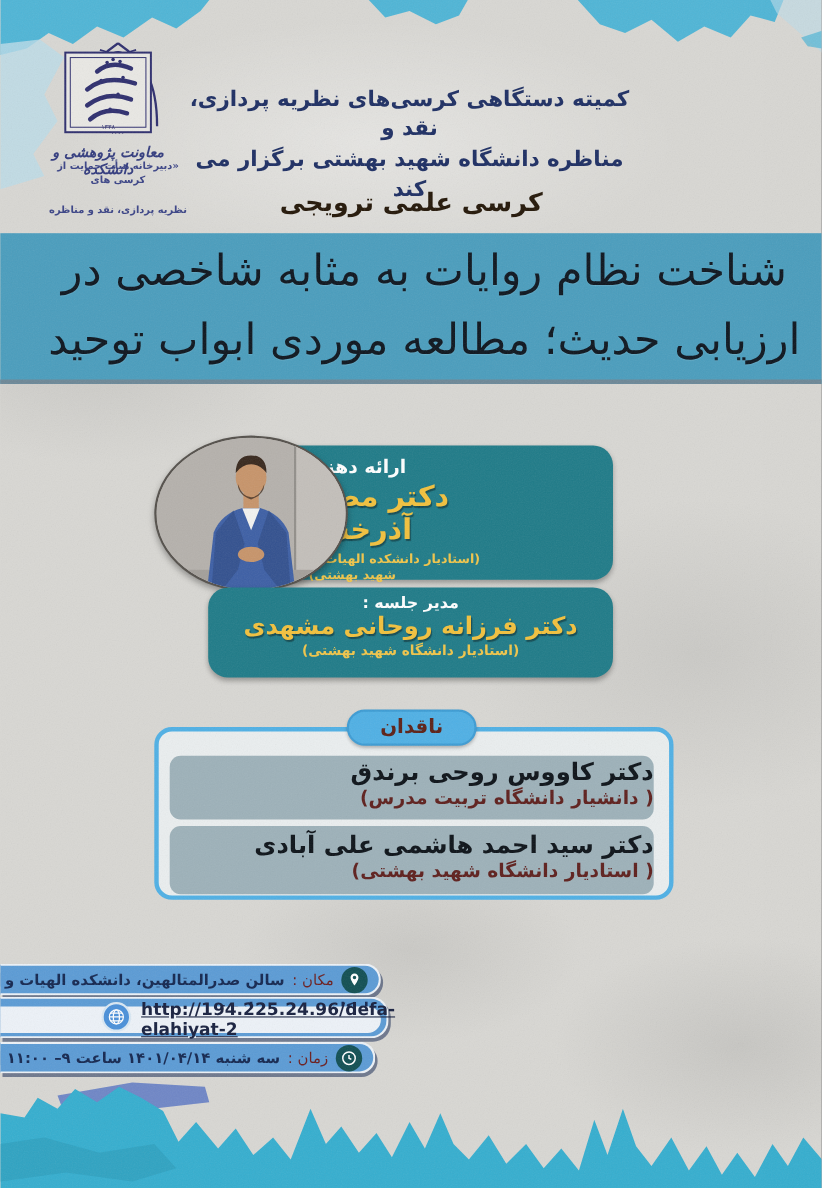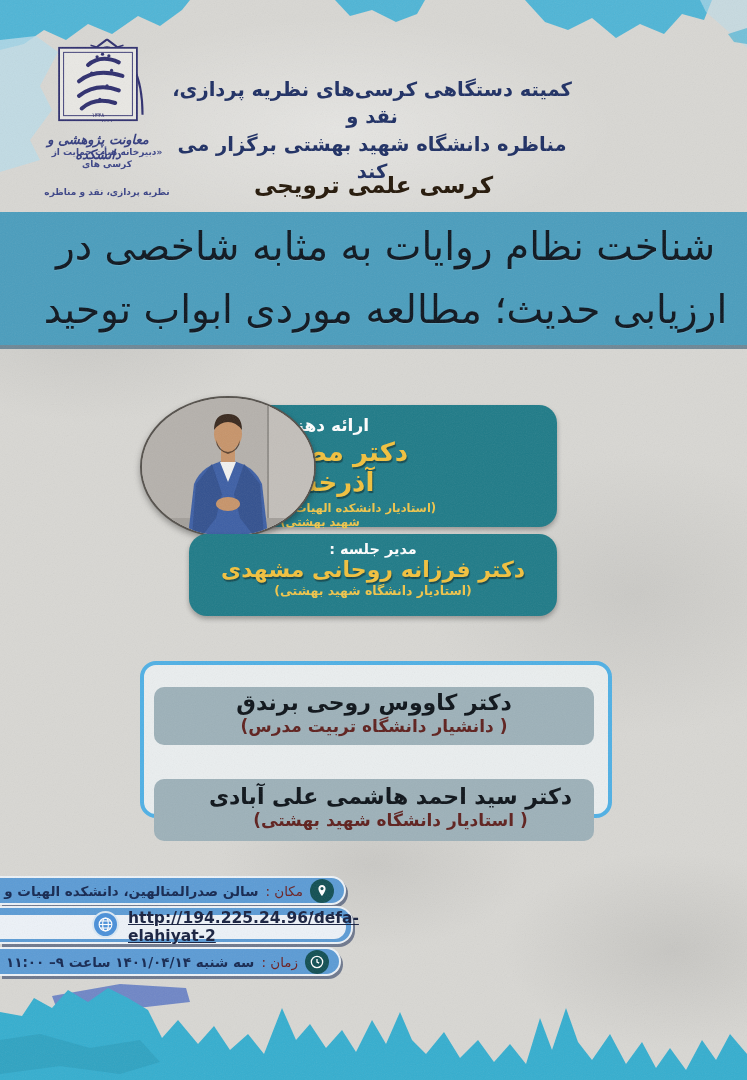--- a/index.html
+++ b/index.html
@@ -49,23 +49,23 @@
 
   .photo{position:absolute;left:140px;top:396px;width:172px;height:138px;border-radius:50%;
     overflow:hidden;border:2px solid #54504b;box-shadow:0 3px 6px rgba(0,0,0,.35);background:#b7b3ae;}
 
   .critics-box{position:absolute;right:135px;top:661px;width:472px;height:157px;
     background:rgba(236,240,241,.92);border:4px solid #4fb0e5;border-radius:16px;box-sizing:border-box;}
   .critics-pill{position:absolute;right:314px;top:645px;width:118px;height:33px;background:#4fb0e5;
     border:2px solid #3d9cd4;border-radius:18px;box-sizing:border-box;text-align:center;
     color:#5c2016;font-size:18px;font-weight:900;line-height:28px;box-shadow:0 2px 3px rgba(0,0,0,.25);}
   .critic{position:absolute;right:153px;width:440px;background:#9db1b9;border-radius:10px;
-    text-align:center;box-sizing:border-box;padding-top:3px;}
+    box-sizing:border-box;padding-top:3px;}
   #critic-0{top:687px;height:58px;}
-  #critic-1{top:779px;height:62px;padding-top:5px;padding-left:33px;}
+  #critic-1{top:751px;height:62px;padding-top:5px;padding-left:33px;}
   .cname{color:#0c1218;font-size:22px;font-weight:900;line-height:1.2;}
   .caffil{color:#5e1f1c;font-size:17px;font-weight:900;}
 
   .pill{position:absolute;right:auto;left:0;background:#5b9bd5;border:2px solid #edf2f7;border-left:none;
     border-radius:0 16px 16px 0;box-sizing:border-box;box-shadow:2px 3px 0 rgba(23,42,84,.55);
     direction:rtl;color:#142750;}
   #pill-location{top:876px;width:346px;height:29px;display:flex;align-items:center;gap:7px;padding-right:10px;}
   #pill-virtual{top:906px;width:353px;height:38px;padding-left:35px;}
   #pill-time{top:947px;width:341px;height:29px;display:flex;align-items:center;gap:7px;padding-right:10px;}
   .pill .lbl{color:#6b1d1d;font-weight:400;font-size:13.5px;white-space:nowrap;}
@@ -188,20 +188,21 @@
     </svg>
   </div>
 
   <div class="teal-card" id="chair-card">
     <div class="role">مدیر جلسه :</div>
     <div class="pname">دکتر فرزانه روحانی مشهدی</div>
     <div class="paffil">(استادیار دانشگاه شهید بهشتی)</div>
   </div>
 
   <div class="critics-box"></div>
+  <div class="critics-pill">ناقدان</div>
   <div class="critic" id="critic-0">
     <div class="cname">دکتر کاووس روحی برندق</div>
     <div class="caffil">( دانشیار دانشگاه تربیت مدرس)</div>
   </div>
   <div class="critic" id="critic-1">
     <div class="cname">دکتر سید احمد هاشمی علی آبادی</div>
     <div class="caffil">( استادیار دانشگاه شهید بهشتی)</div>
   </div>
 
   <div class="pill" id="pill-location">

